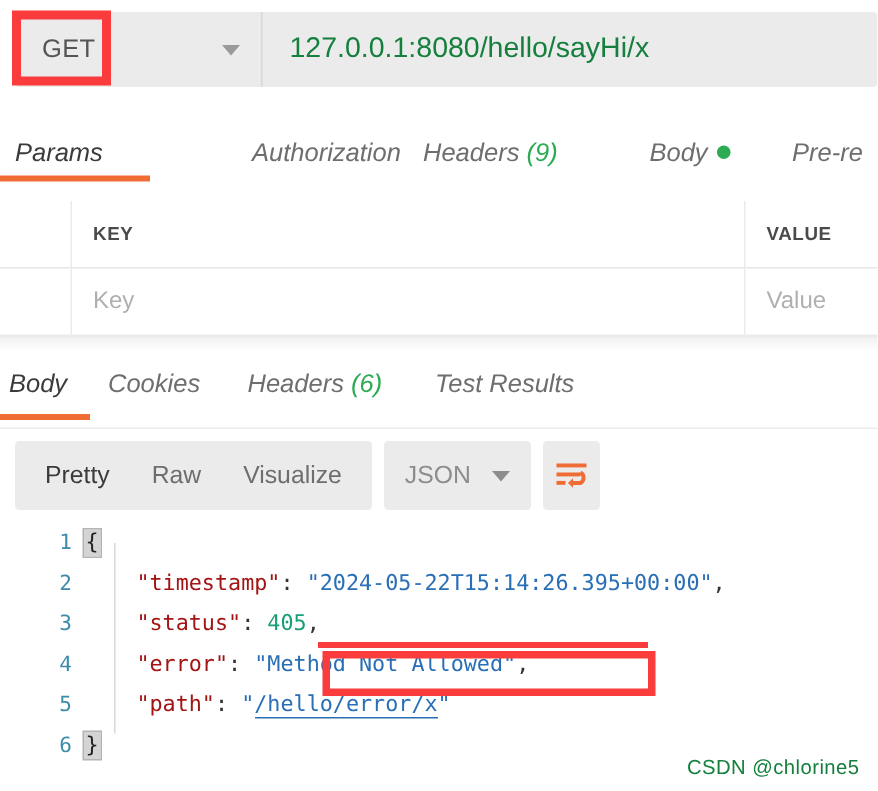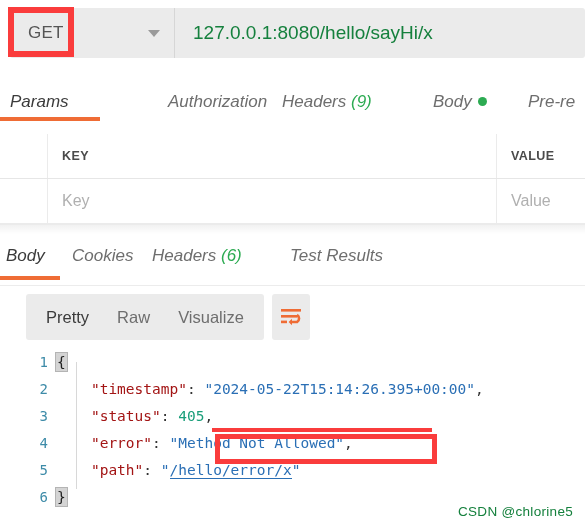--- a/index.html
+++ b/index.html
@@ -181,21 +181,21 @@
     background: #ececec;
   }
 
   
   .fmt-bar {
     position: absolute;
     left: 0; top: 292px;
     width: 585px; height: 50px;
     display: flex;
     align-items: center;
-    padding-left: 26px;
+    padding-left: 10px;
     box-sizing: border-box;
   }
   .fmt-group {
     background: #ebebeb;
     border-radius: 3px;
     height: 46px;
     display: flex;
     align-items: center;
     padding: 0 6px;
   }
@@ -357,31 +357,35 @@
       <span class="kv-placeholder">Value</span>
     </div>
   </div>
 </div>
 <div class="kv-bottom-rule"></div>
 <div class="kv-shadow"></div>
 
 <div class="resp-tabs" id="resp-tabs">
     <div class="tab active" style="position: absolute; left: 6px;"><span>Body</span><div class="tab-underline" style="left: -6px; width: 60px; bottom: -14px;"></div></div>
     <div class="tab" style="position: absolute; left: 72px;"><span>Cookies</span></div>
-    <div class="tab" style="position: absolute; left: 152px;"><span>Headers</span><span class="count"> (6)</span></div>
+    <div class="tab" style="position: absolute; left: 165px;"><span>Headers</span><span class="count"> (6)</span></div>
     <div class="tab" style="position: absolute; left: 290px;"><span>Test Results</span></div>
   </div>
 <div class="resp-divider"></div>
 
 <div class="fmt-bar">
   <div class="fmt-group" id="fmt-views">
       <span class="fmt-item active">Pretty</span>
       <span class="fmt-item">Raw</span>
       <span class="fmt-item">Visualize</span>
     </div>
+  <div class="fmt-select">
+    <span class="fmt-select-label">JSON</span>
+    <span class="caret-sm"></span>
+  </div>
   <div class="fmt-icon-btn">
     <svg width="22" height="20" viewBox="0 0 22 20">
       <rect x="1" y="2" width="20" height="2.6" fill="#ef6c35"></rect>
       <rect x="1" y="8" width="16" height="2.6" fill="#ef6c35"></rect>
       <path d="M17 8 a4 4 0 0 1 0 7 L10 15" stroke="#ef6c35" stroke-width="2.6" fill="none"></path>
       <path d="M12 11.8 L8.6 15 L12 18.2 Z" fill="#ef6c35"></path>
       <rect x="1" y="13.6" width="6" height="2.6" fill="#ef6c35"></rect>
     </svg>
   </div>
 </div>

